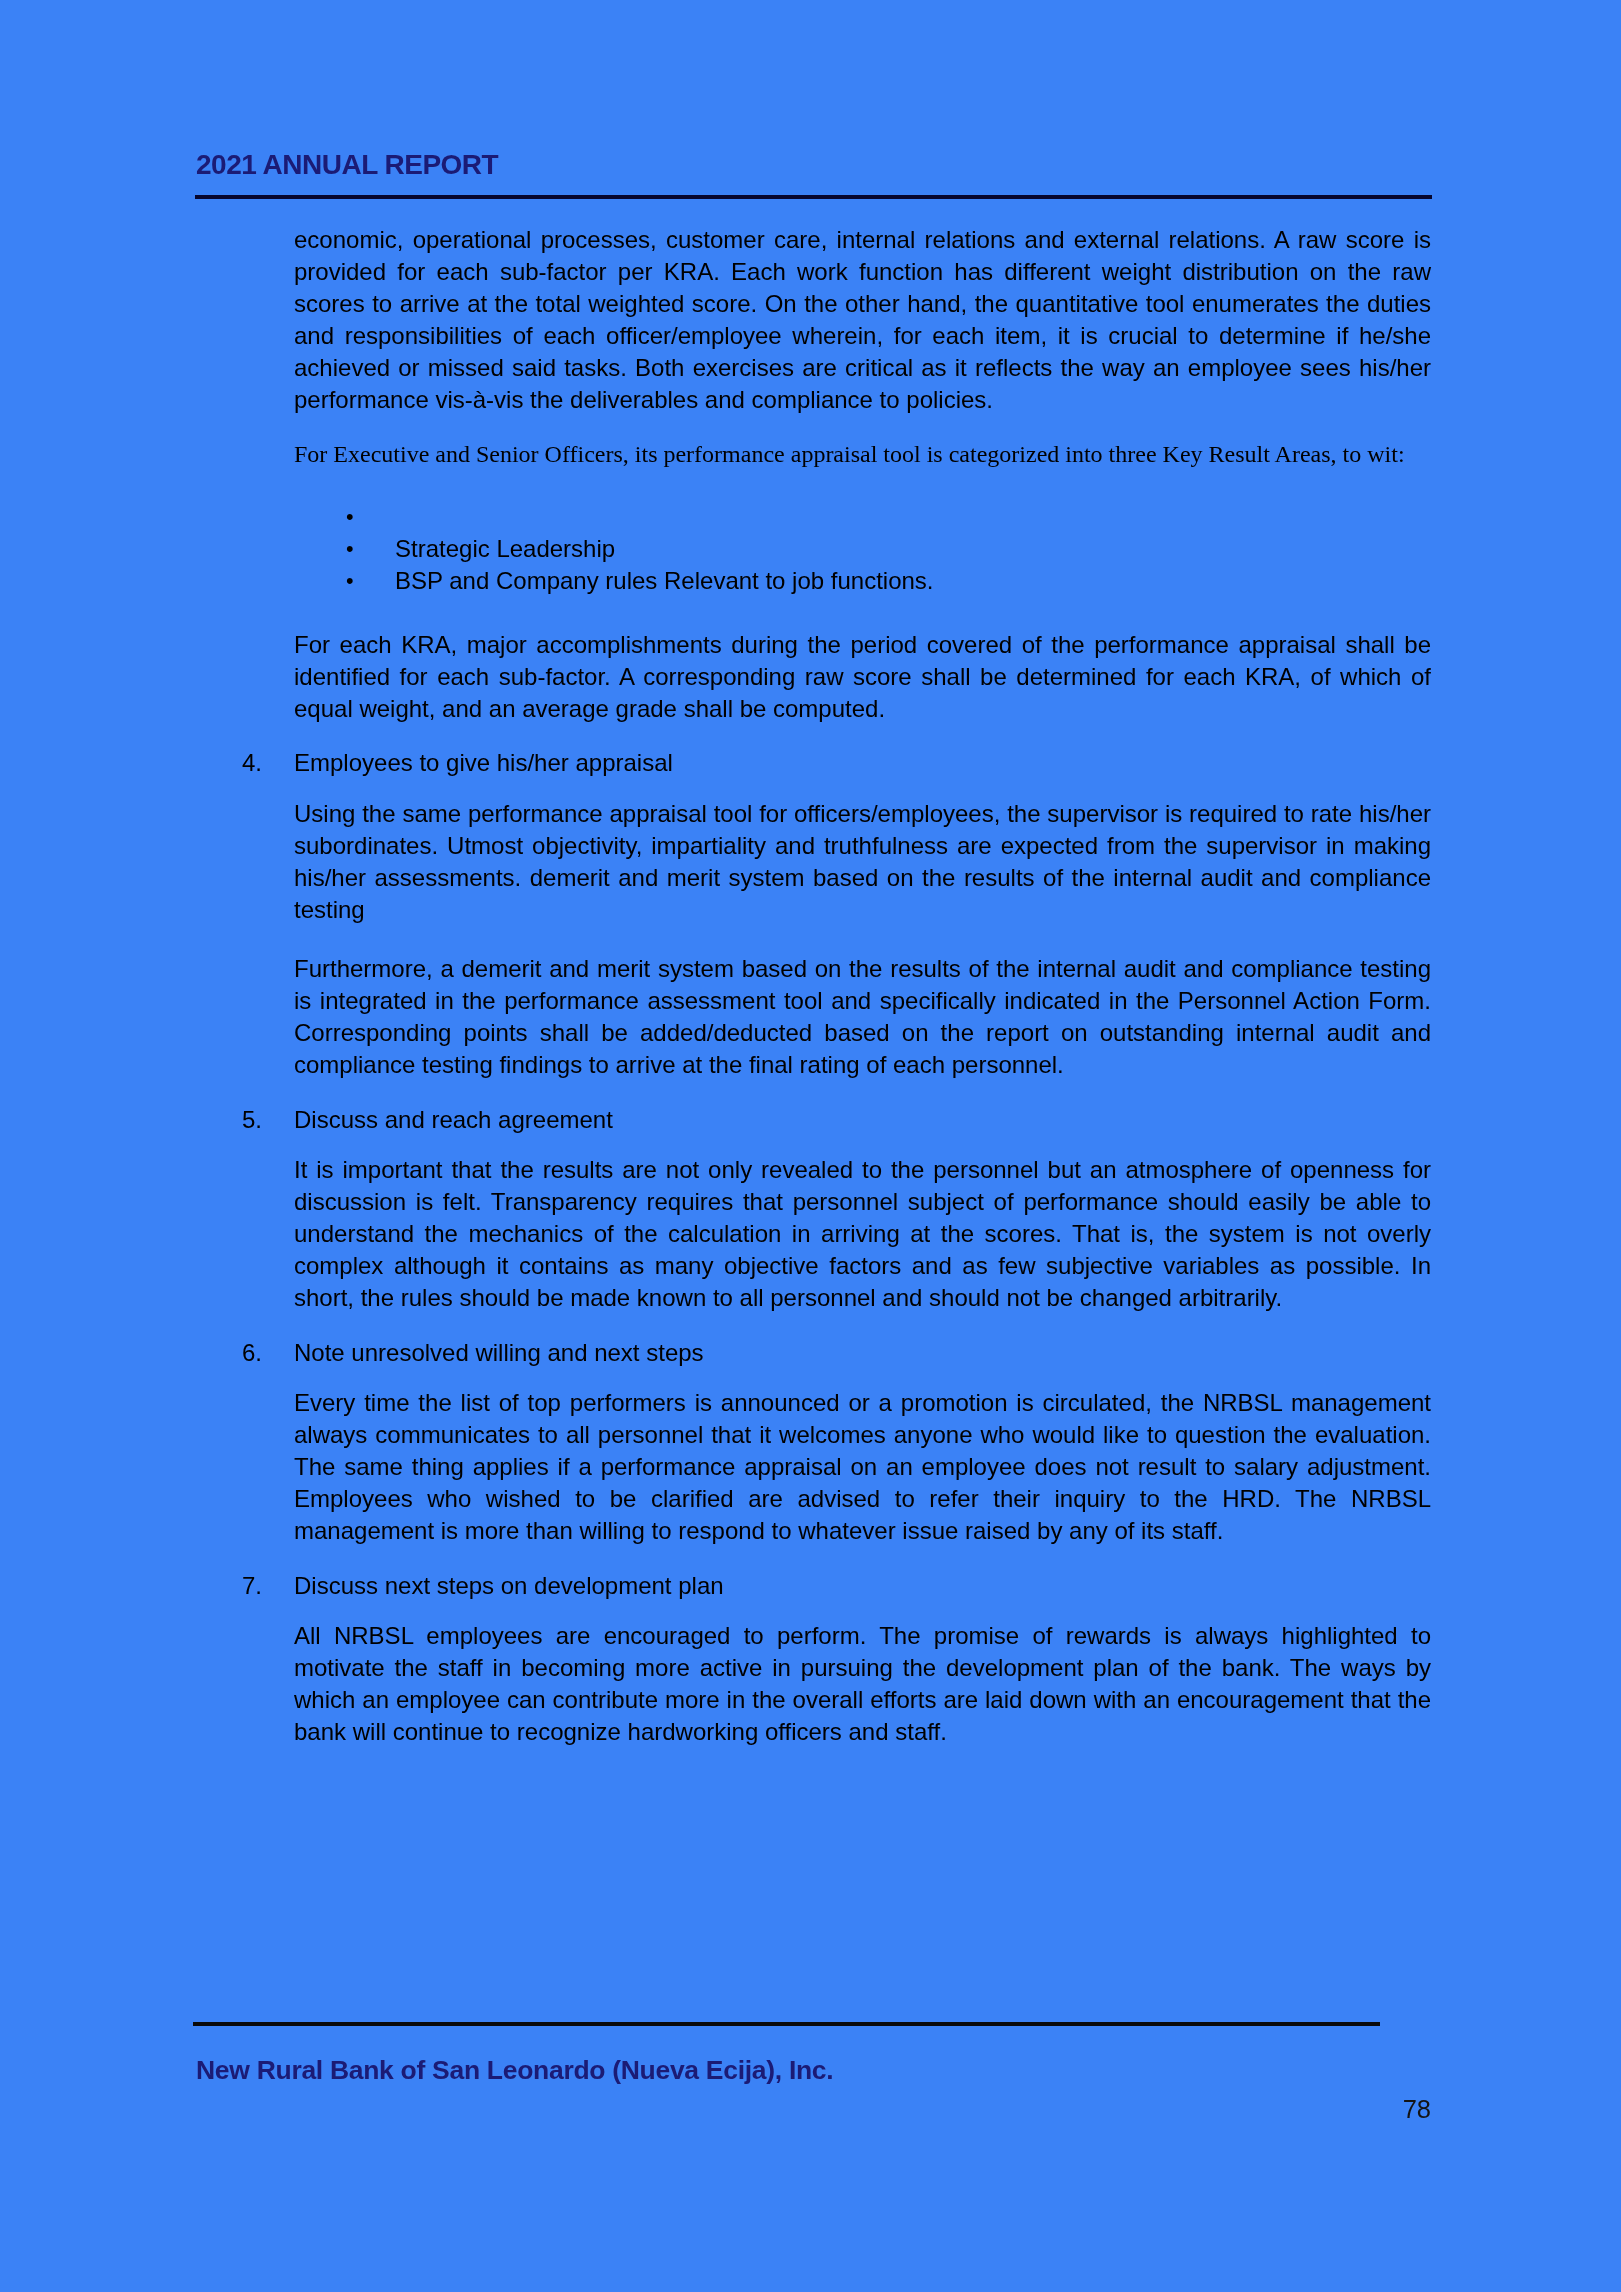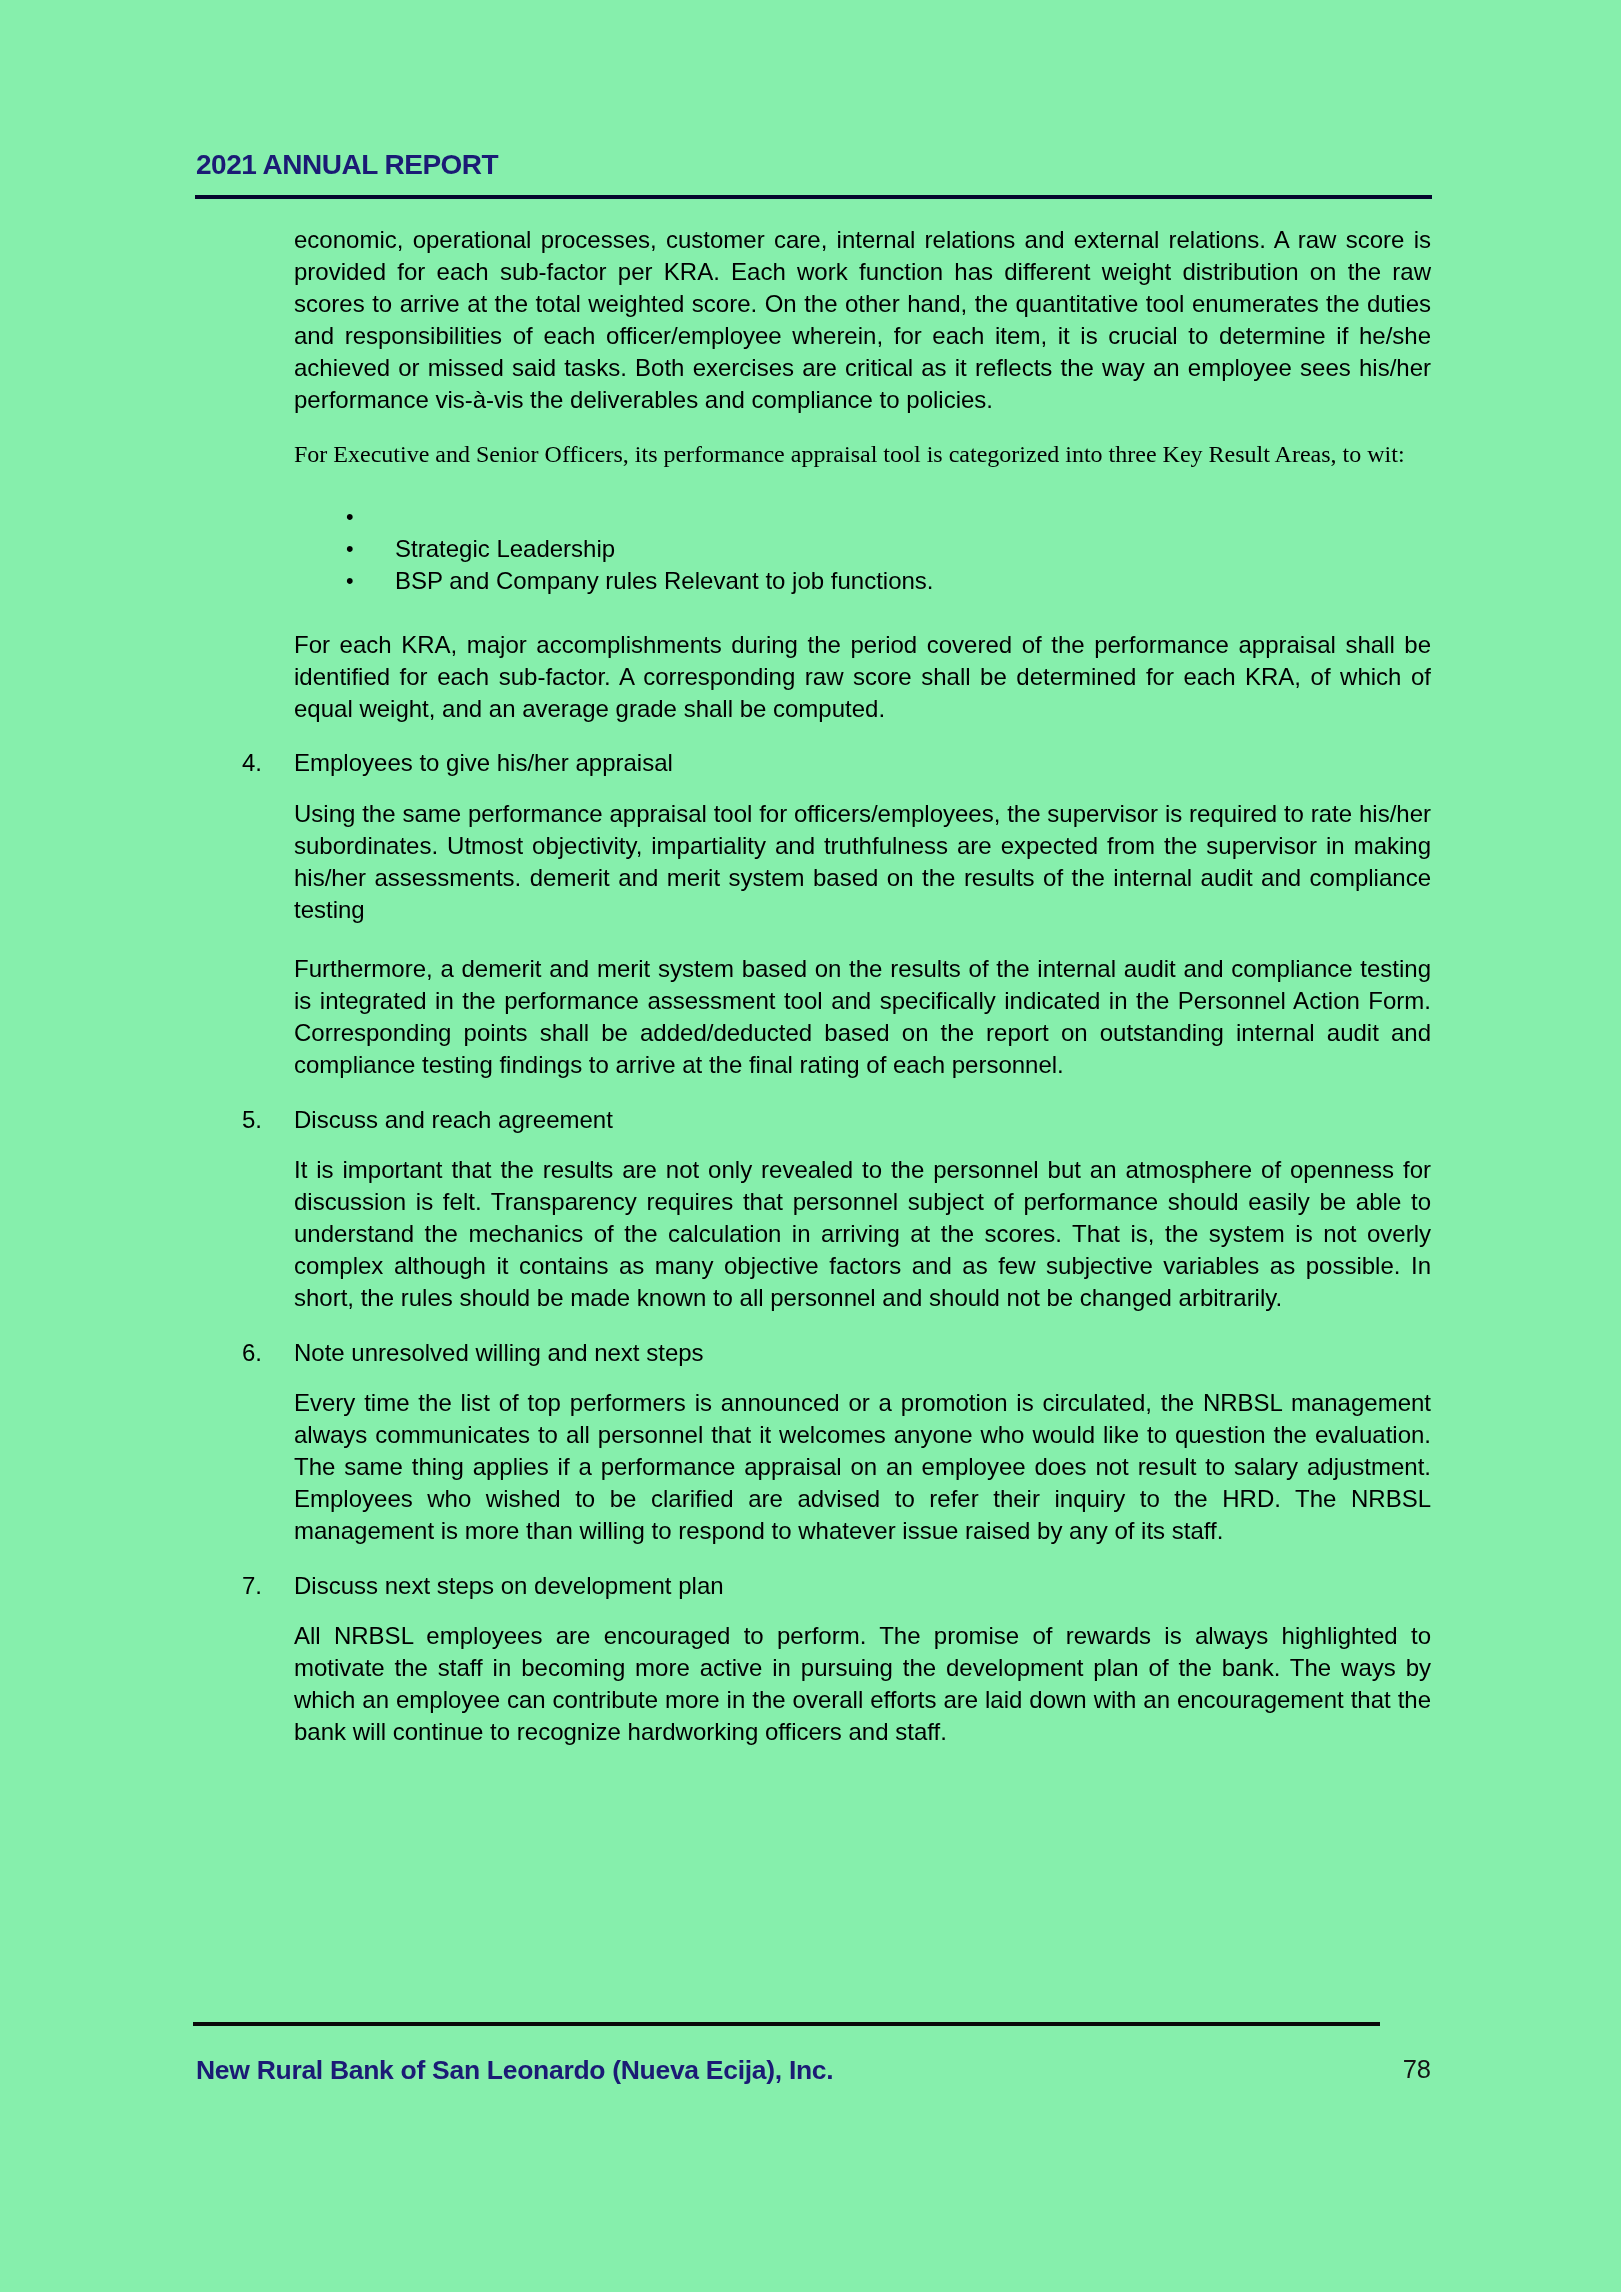--- a/index.html
+++ b/index.html
@@ -1,20 +1,20 @@
 <!DOCTYPE html>
 <html><head>
 <meta charset="utf-8">
 <style>
   html, body { margin: 0; padding: 0; background: #ffffff; }
   .page {
     position: relative;
     width: 1621px;
     height: 2293px;
-    background: #86efac;
+    background: #3b82f6;
     font-family: "Liberation Sans", sans-serif;
     color: #000000;
     overflow: hidden;
   }
 
   
   .header-title {
     position: absolute;
     left: 196px;
     top: 149px;
@@ -88,21 +88,21 @@
     display: flex;
     justify-content: space-between;
     align-items: flex-start;
   }
   .bank-name {
     font-size: 26.5px;
     font-weight: bold;
     letter-spacing: -0.3px;
     color: #1b1b75;
   }
-  .page-number { font-size: 25.5px; color: #141414; }
+  .page-number { font-size: 25.5px; color: #141414; margin-top: 40px; }
 </style>
 </head>
 <body>
 
 <div class="page">
 
   <h1 class="header-title">2021 ANNUAL REPORT</h1>
   <div class="header-rule"></div>
 
   <main class="content">

